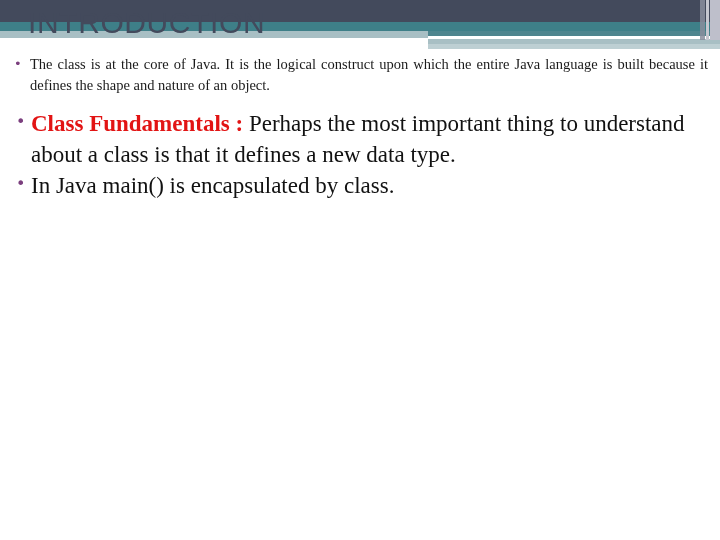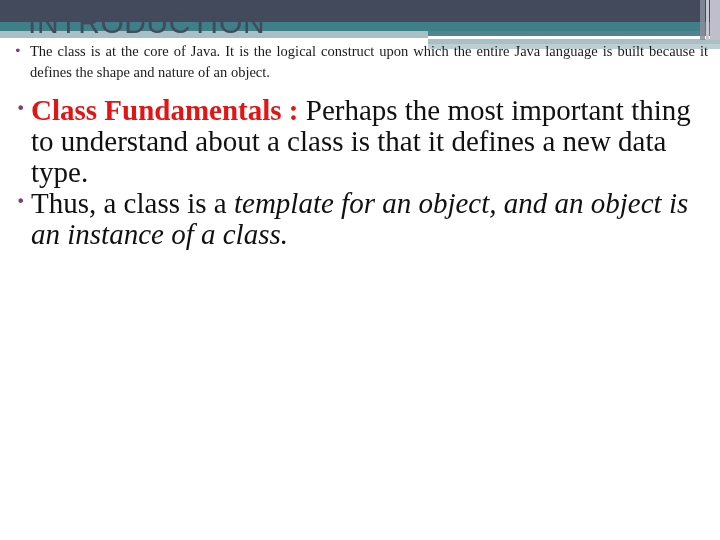--- a/index.html
+++ b/index.html
@@ -135,21 +135,21 @@
     letter-spacing: 0.6px;
     color: #434A5C;
     white-space: nowrap;
     z-index: 5;
   }
 
   
   .content {
     position: absolute;
     left: 0;
-    top: 41px;
+    top: 54px;
     width: 720px;
   }
   ul.bullets {
     list-style: none;
     margin: 0;
     padding: 0;
   }
   li.bullet {
     position: relative;
     padding-left: 30px;
@@ -173,21 +173,21 @@
   }
   .grp-small li.bullet::before {
     left: 14px;
     top: -1px;
     font-size: 13px;
   }
   .grp-small li.bullet + li.bullet { margin-top: 2px; }
 
   
   .grp-large li.bullet {
-    font-size: 29px;
+    font-size: 23px;
     line-height: 31px;
     color: #111111;
     padding-left: 31px;
     padding-right: 14px;
   }
   .grp-large li.bullet::before {
     left: 16px;
     top: -2px;
     font-size: 16px;
   }
@@ -236,19 +236,19 @@
         <span>The class is at the core of Java. It is the logical construct upon which the entire Java language is built because it defines the shape and nature of an object.</span>
       </li>
     </ul>
 
     <div class="gap-before-large"></div>
 
     <ul class="bullets grp-large">
       <li class="bullet">
         <span class="red-head">Class Fundamentals :</span><span> Perhaps the most important thing to understand about a class is that it defines a new data type.</span>
       </li>
-      <li class="bullet red-line-b">
-        <span>Thus, a class is a </span><span class="ital">template for an object, and an object is an instance of a class.</span>
+      <li class="bullet red-line">
+        <span>In Java main() is encapsulated by class.</span>
       </li>
     </ul>
 
   </div>
 </div>
 
 </body></html>

